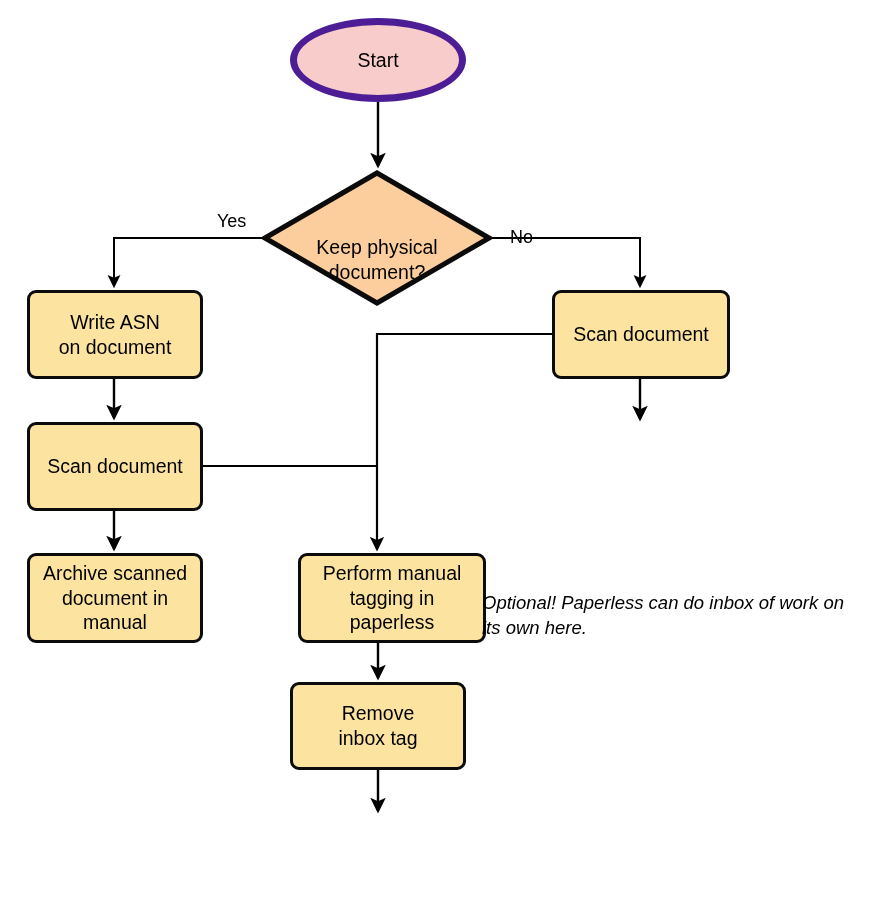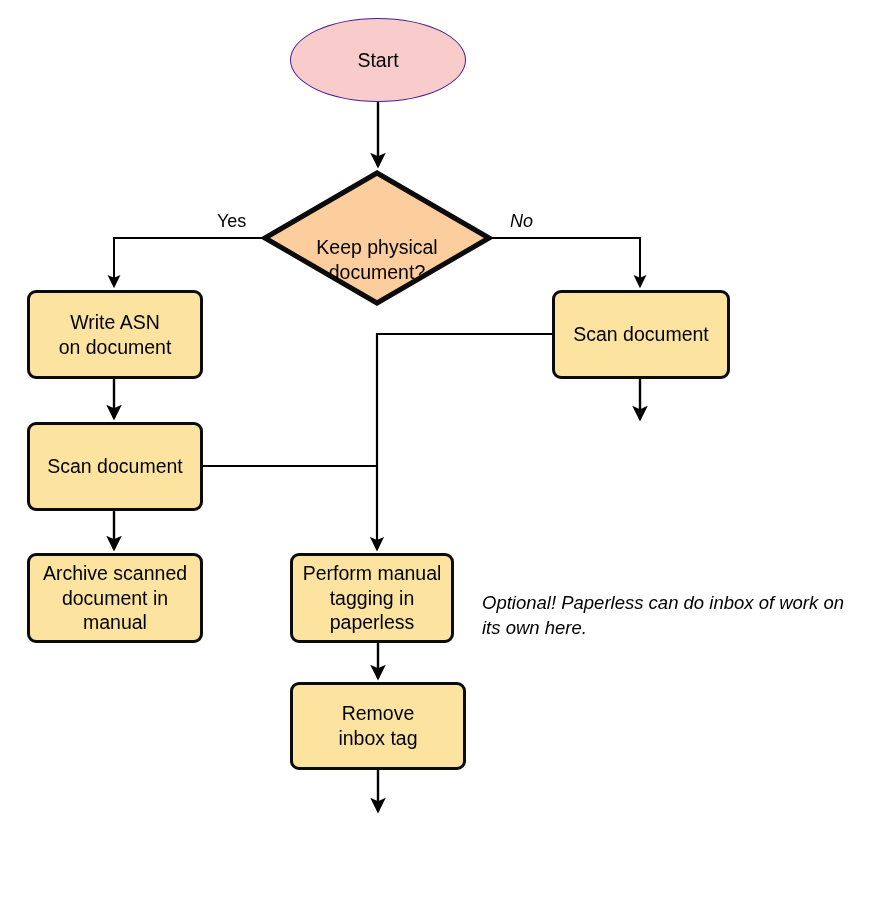--- a/index.html
+++ b/index.html
@@ -37,21 +37,21 @@
     font-size: 19.5px;
     line-height: 1.27;
     z-index: 3;
   }
   .node .node-label {
     display: block;
     white-space: pre-line;
     padding: 0 6px;
   }
   .node.terminator {
-    border: 1px solid #4c1d95;
+    border: 7px solid #4c1d95;
     border-radius: 50%;
     background: #f9cccc;
   }
   .node.process {
     border: 3px solid #0b0b0b;
     border-radius: 9px;
     background: #fce4a0;
   }
   .node.decision {
     background: transparent;
@@ -131,21 +131,21 @@
     <svg class="diamond-shape" viewBox="0 0 230 136" preserveAspectRatio="none">
       <polygon points="115,3 227,68 115,133 3,68" fill="#fcce9e" stroke="#0b0b0b" stroke-width="5" stroke-linejoin="miter" vector-effect="non-scaling-stroke"></polygon>
     </svg>
     <span class="node-label">Keep physical
 document?</span>
   </div>
 
   <div class="edge-label" style="left:217px; top:212px;">
     <span>Yes</span>
   </div>
-  <div class="edge-label" style="left:510px; top:212px;font-style:italic;">
+  <div class="edge-label" style="left:510px; top:228px;">
     <span>No</span>
   </div>
 
   <div class="node process" style="left:27px; top:290px; width:176px; height:89px;justify-content:center;">
     <span class="node-label">Write ASN
 on document</span>
   </div>
 
   <div class="node process" style="left:27px; top:422px; width:176px; height:89px;">
     <span class="node-label">Scan document</span>
@@ -155,21 +155,21 @@
     <span class="node-label">Archive scanned
 document in
 manual</span>
   </div>
 
   <div class="node process" style="left:552px; top:290px; width:178px; height:89px;">
     <span class="node-label">Scan document</span>
   </div>
 
 
-  <div class="node process" style="left:290px; top:553px; width:164px; height:90px;align-items:center;">
+  <div class="node process" style="left:298px; top:553px; width:188px; height:90px;align-items:center;">
     <span class="node-label">Perform manual
 tagging in
 paperless</span>
   </div>
 
   <div class="node process" style="left:290px; top:682px; width:176px; height:88px;">
     <span class="node-label">Remove
 inbox tag</span>
   </div>
 

